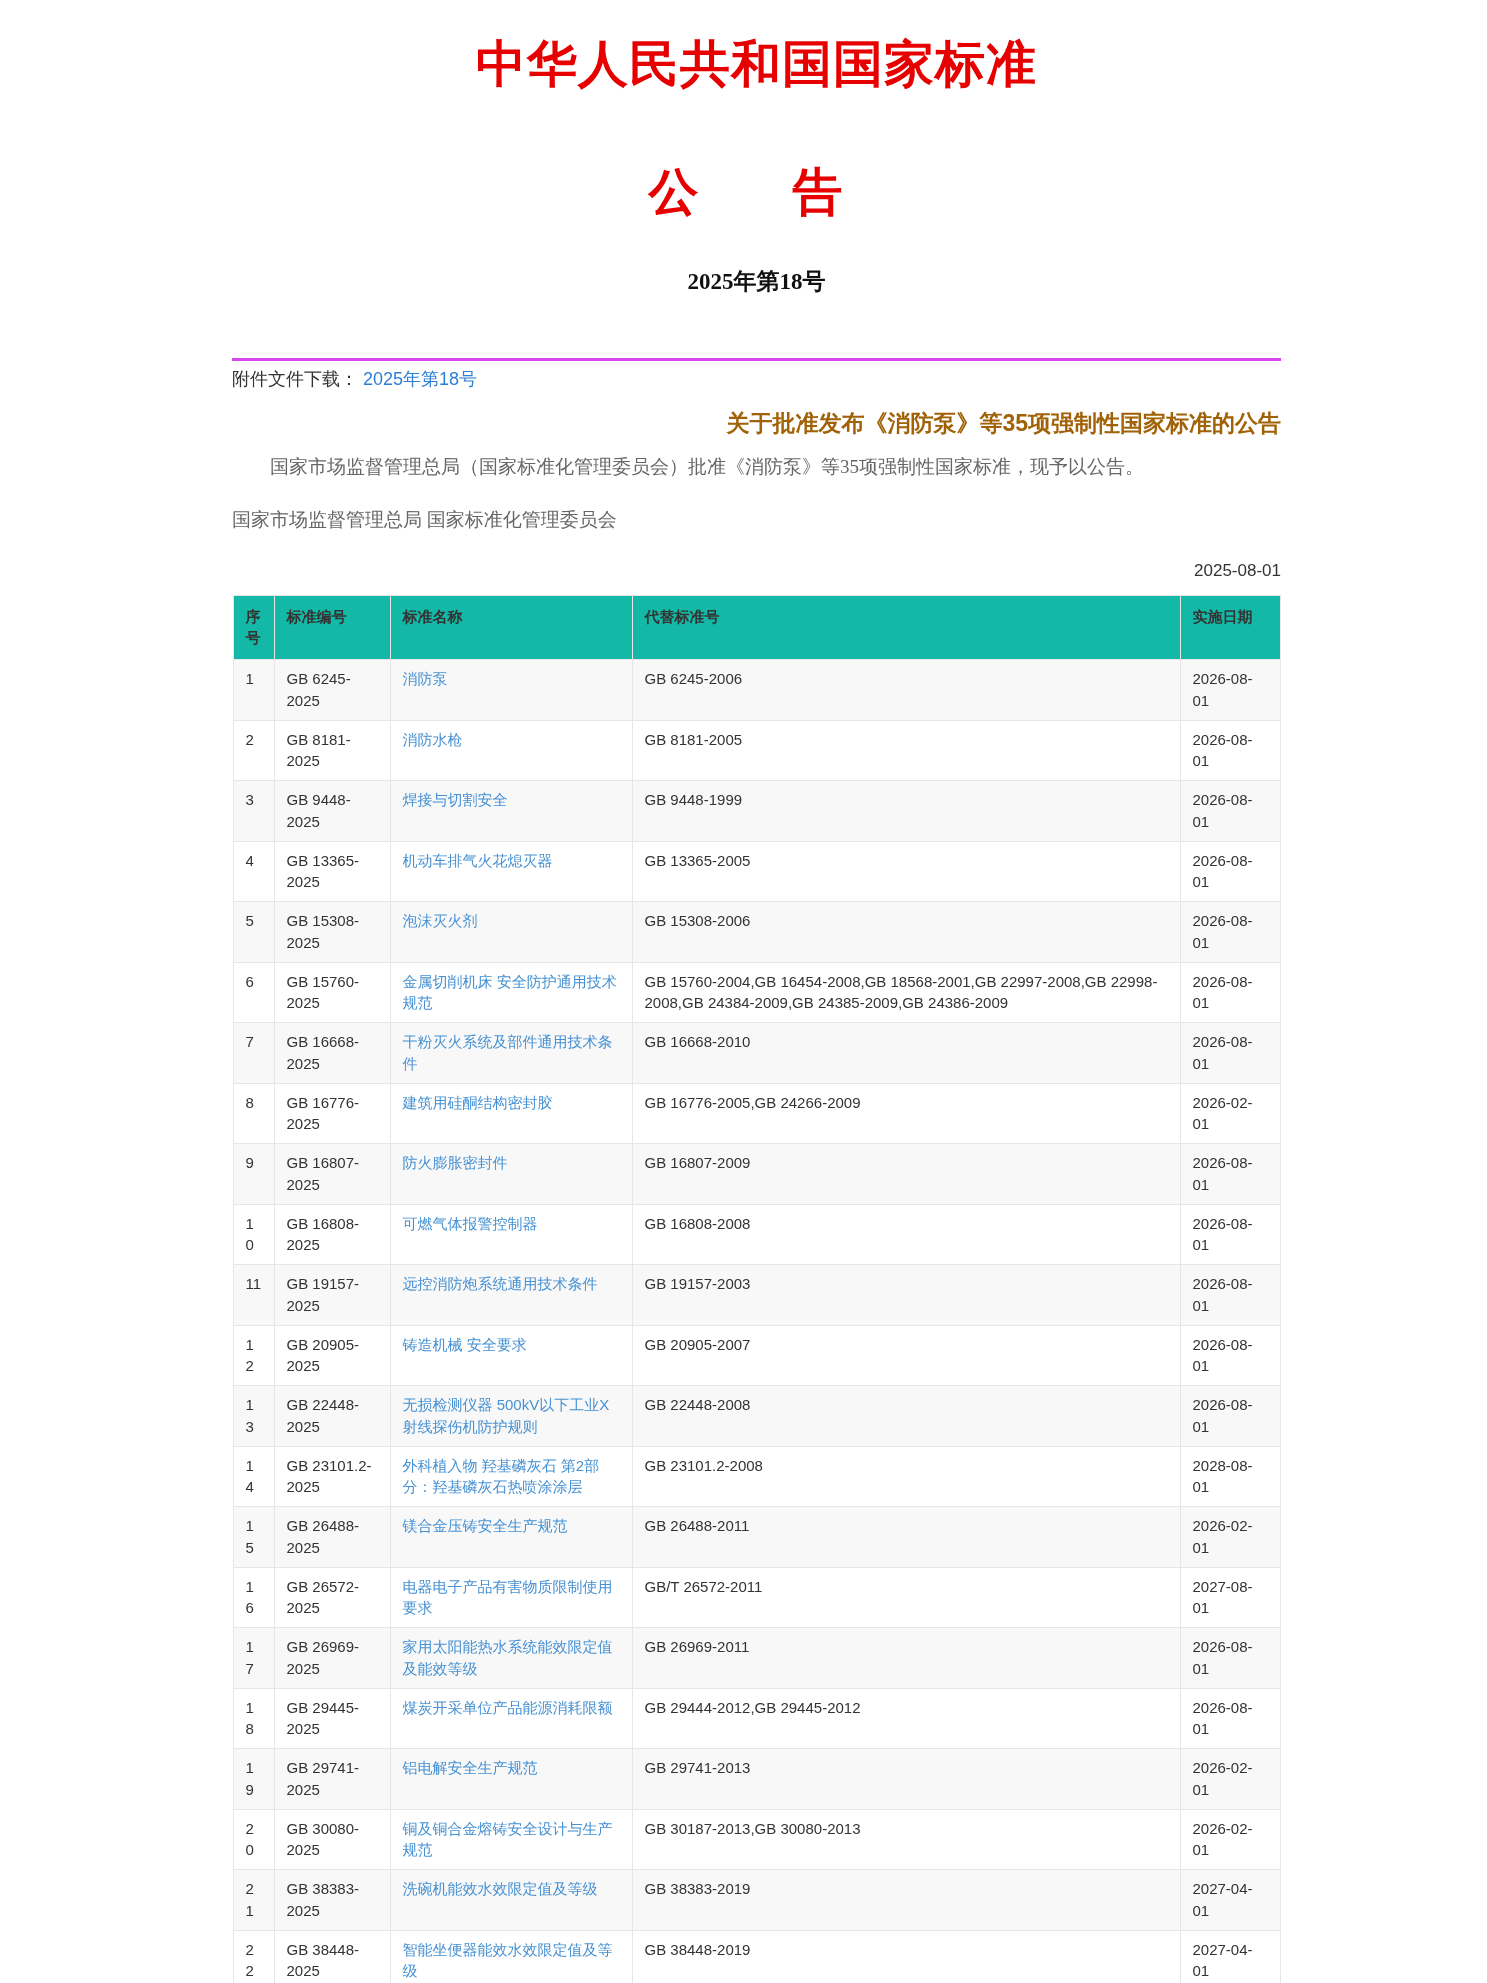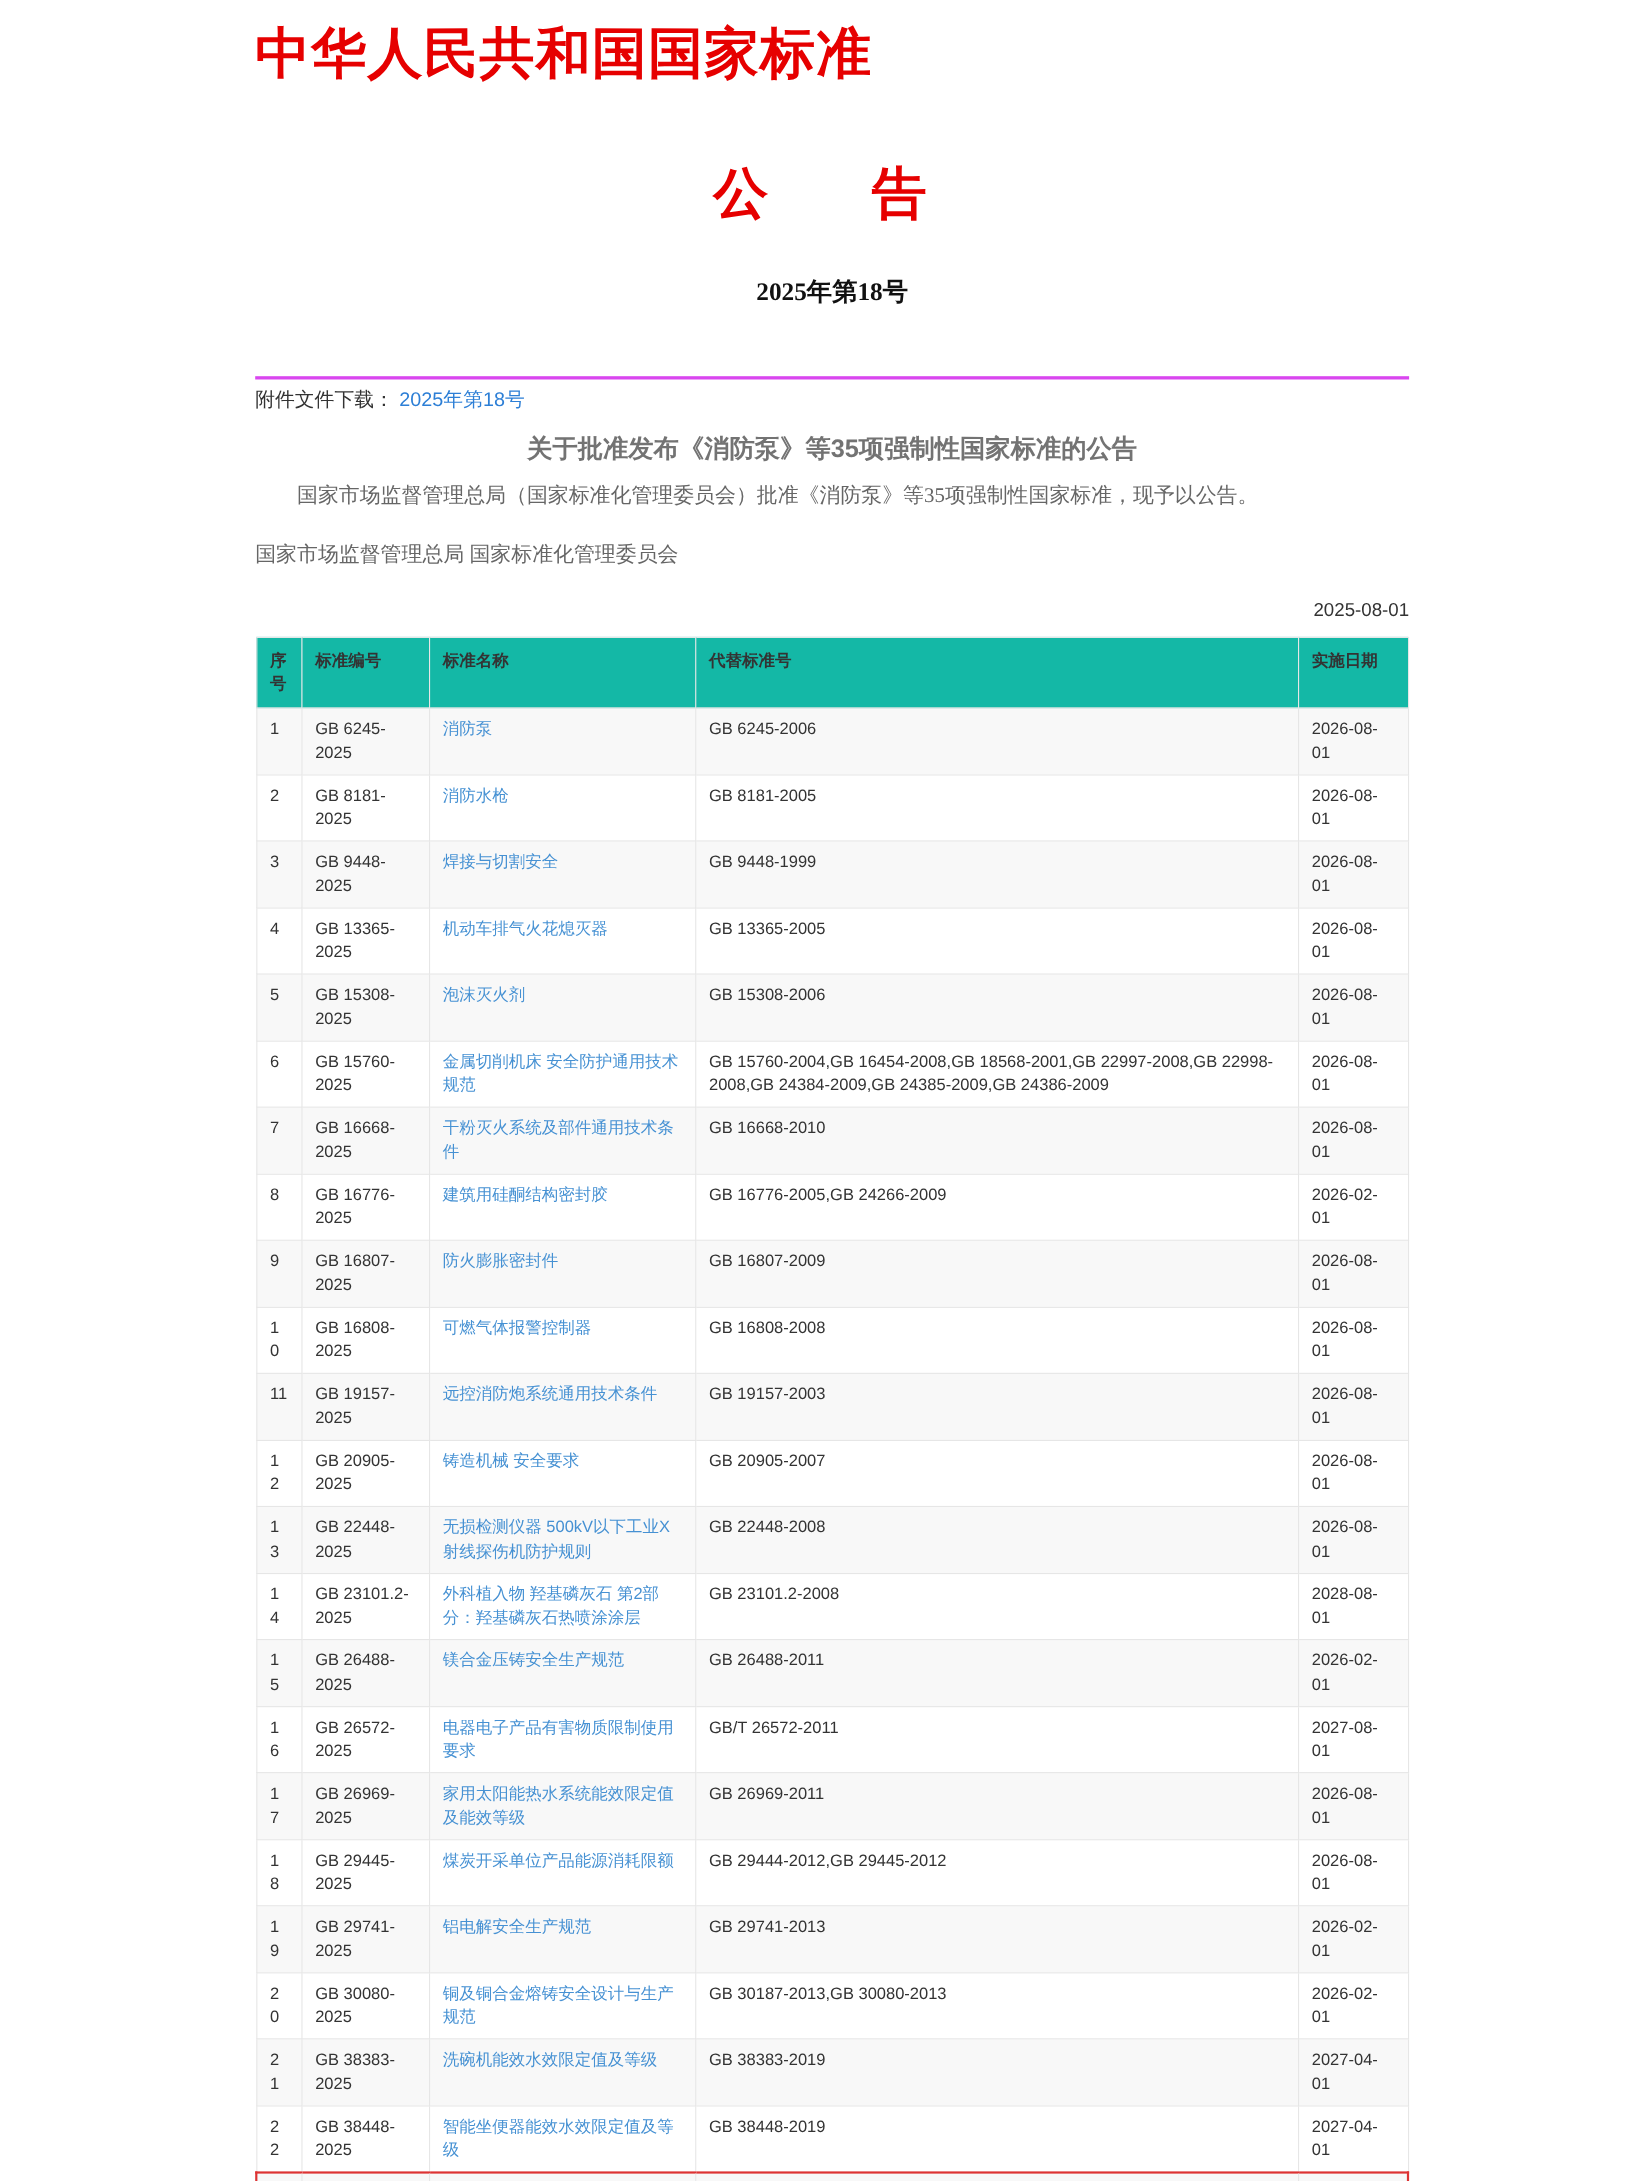--- a/index.html
+++ b/index.html
@@ -8,22 +8,22 @@
     font-family: "Liberation Sans", sans-serif;
     color: #333;
     -webkit-font-smoothing: antialiased;
   }
   .content { width: 1049px; margin-left: 232px; }
 
   .main-title {
     font-family: "Liberation Serif", serif;
     font-weight: 700; color: #e60000;
     font-size: 50px; line-height: 1.12;
-    letter-spacing: 1px; text-align: left;
-    margin-top: 20px;
+    letter-spacing: 1px; text-align: center;
+    margin-top: 36px;
   }
   .subtitle {
     font-family: Liberation Serif, serif;
     font-weight: 700; color: #e60000;
     font-size: 50px; line-height: 1.12;
     letter-spacing: 22px; text-align: center;
     margin-top: 72px;
   }
   .issue-number {
     font-family: "Liberation Serif", serif;
@@ -34,22 +34,22 @@
 
   .attachment-bar {
     margin-top: 61px;
     border-top: 3px solid #d946ef;
     padding-top: 6px;
     font-size: 18px; color: #333;
   }
   .attachment-bar a { color: #2d7fd6; text-decoration: none; margin-left: 5px; }
 
   .doc-title {
-    font-size: 23px; font-weight: 700; color: #737373;
-    text-align: center; margin-top: 17px;
+    font-size: 23px; font-weight: 700; color: #a16207;
+    text-align: right; margin-top: 17px;
   }
   .doc-body {
     font-family: "Liberation Serif", serif;
     font-size: 19px; color: #666;
     text-indent: 2em; line-height: 1.45;
     margin-top: 14px;
   }
   .signature {
     font-family: "Liberation Serif", serif;
     font-size: 19px; color: #666;

